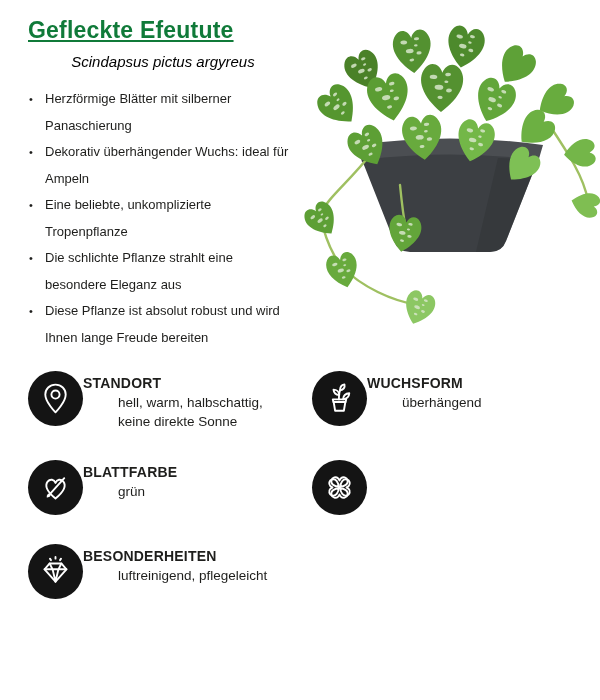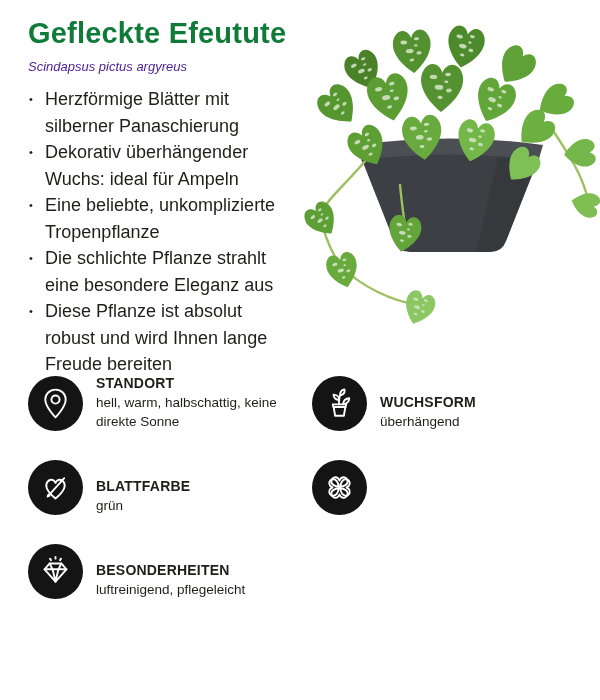--- a/index.html
+++ b/index.html
@@ -6,52 +6,52 @@
   body{
     width:600px;height:700px;background:#fff;
     font-family:"Liberation Sans",sans-serif;
     color:var(--text,#1e1e1c);
     -webkit-font-smoothing:antialiased;
   }
   .page{position:relative;width:600px;height:700px;overflow:hidden;background:#fff;}
 
   
   .header{position:absolute;left:28px;top:17px;width:270px;}
-  .title{margin:0;font-size:29px;font-weight:bold;color:var(--title_green,#107a39);letter-spacing:.2px;}
-  .subtitle{margin:9px 0 0 0;font-size:13px;font-style:italic;color:#4c1d95;}
+  .title{margin:0;font-size:23px;font-weight:bold;color:var(--title_green,#107a39);letter-spacing:.2px;text-decoration:underline;}
+  .subtitle{margin:9px 0 0 0;font-size:15px;font-style:italic;color:#000000;text-align:center;}
 
   
   .bullets{position:absolute;left:28px;top:86px;width:262px;margin:0;padding:0;list-style:none;}
   .bullets li{
     position:relative;padding-left:17px;
-    font-size:18px;line-height:26.5px;color:#1e1e1c;
+    font-size:13px;line-height:26.5px;color:#1e1e1c;
   }
   .bullets li::before{
     content:"•";position:absolute;left:1px;top:0;
     font-size:11px;line-height:26.5px;color:#1e1e1c;
   }
 
   
   .hero{position:absolute;left:300px;top:5px;width:300px;height:355px;}
 
   
   .attributes{
     position:absolute;left:28px;top:371px;width:556px;
     display:grid;grid-template-columns:284px auto;row-gap:29px;
   }
-  .attr{display:flex;align-items:flex-end;gap:13px;}
+  .attr{display:flex;align-items:flex-start;}
   .attr-icon{
     flex:none;width:55px;height:55px;border-radius:50%;
     background:var(--icon_bg,#141414);
     display:flex;align-items:center;justify-content:center;
   }
   .attr-icon svg{width:35px;height:35px;}
   .attr-text{padding-top:4px;max-width:212px;}
   .attr-label{font-size:14px;font-weight:bold;line-height:17px;margin-bottom:2px;letter-spacing:.2px;}
-  .attr-value{font-size:13.5px;line-height:18.5px;}
+  .attr-value{font-size:13.5px;line-height:18.5px;margin-left:35px;}
 
   .ic{stroke:#fff;fill:none;stroke-width:1.3;stroke-linecap:round;stroke-linejoin:round;}
 </style>
 </head>
 <body>
 
 <div class="page">
 
   <div class="header">
     <h1 class="title">Gefleckte Efeutute</h1>

